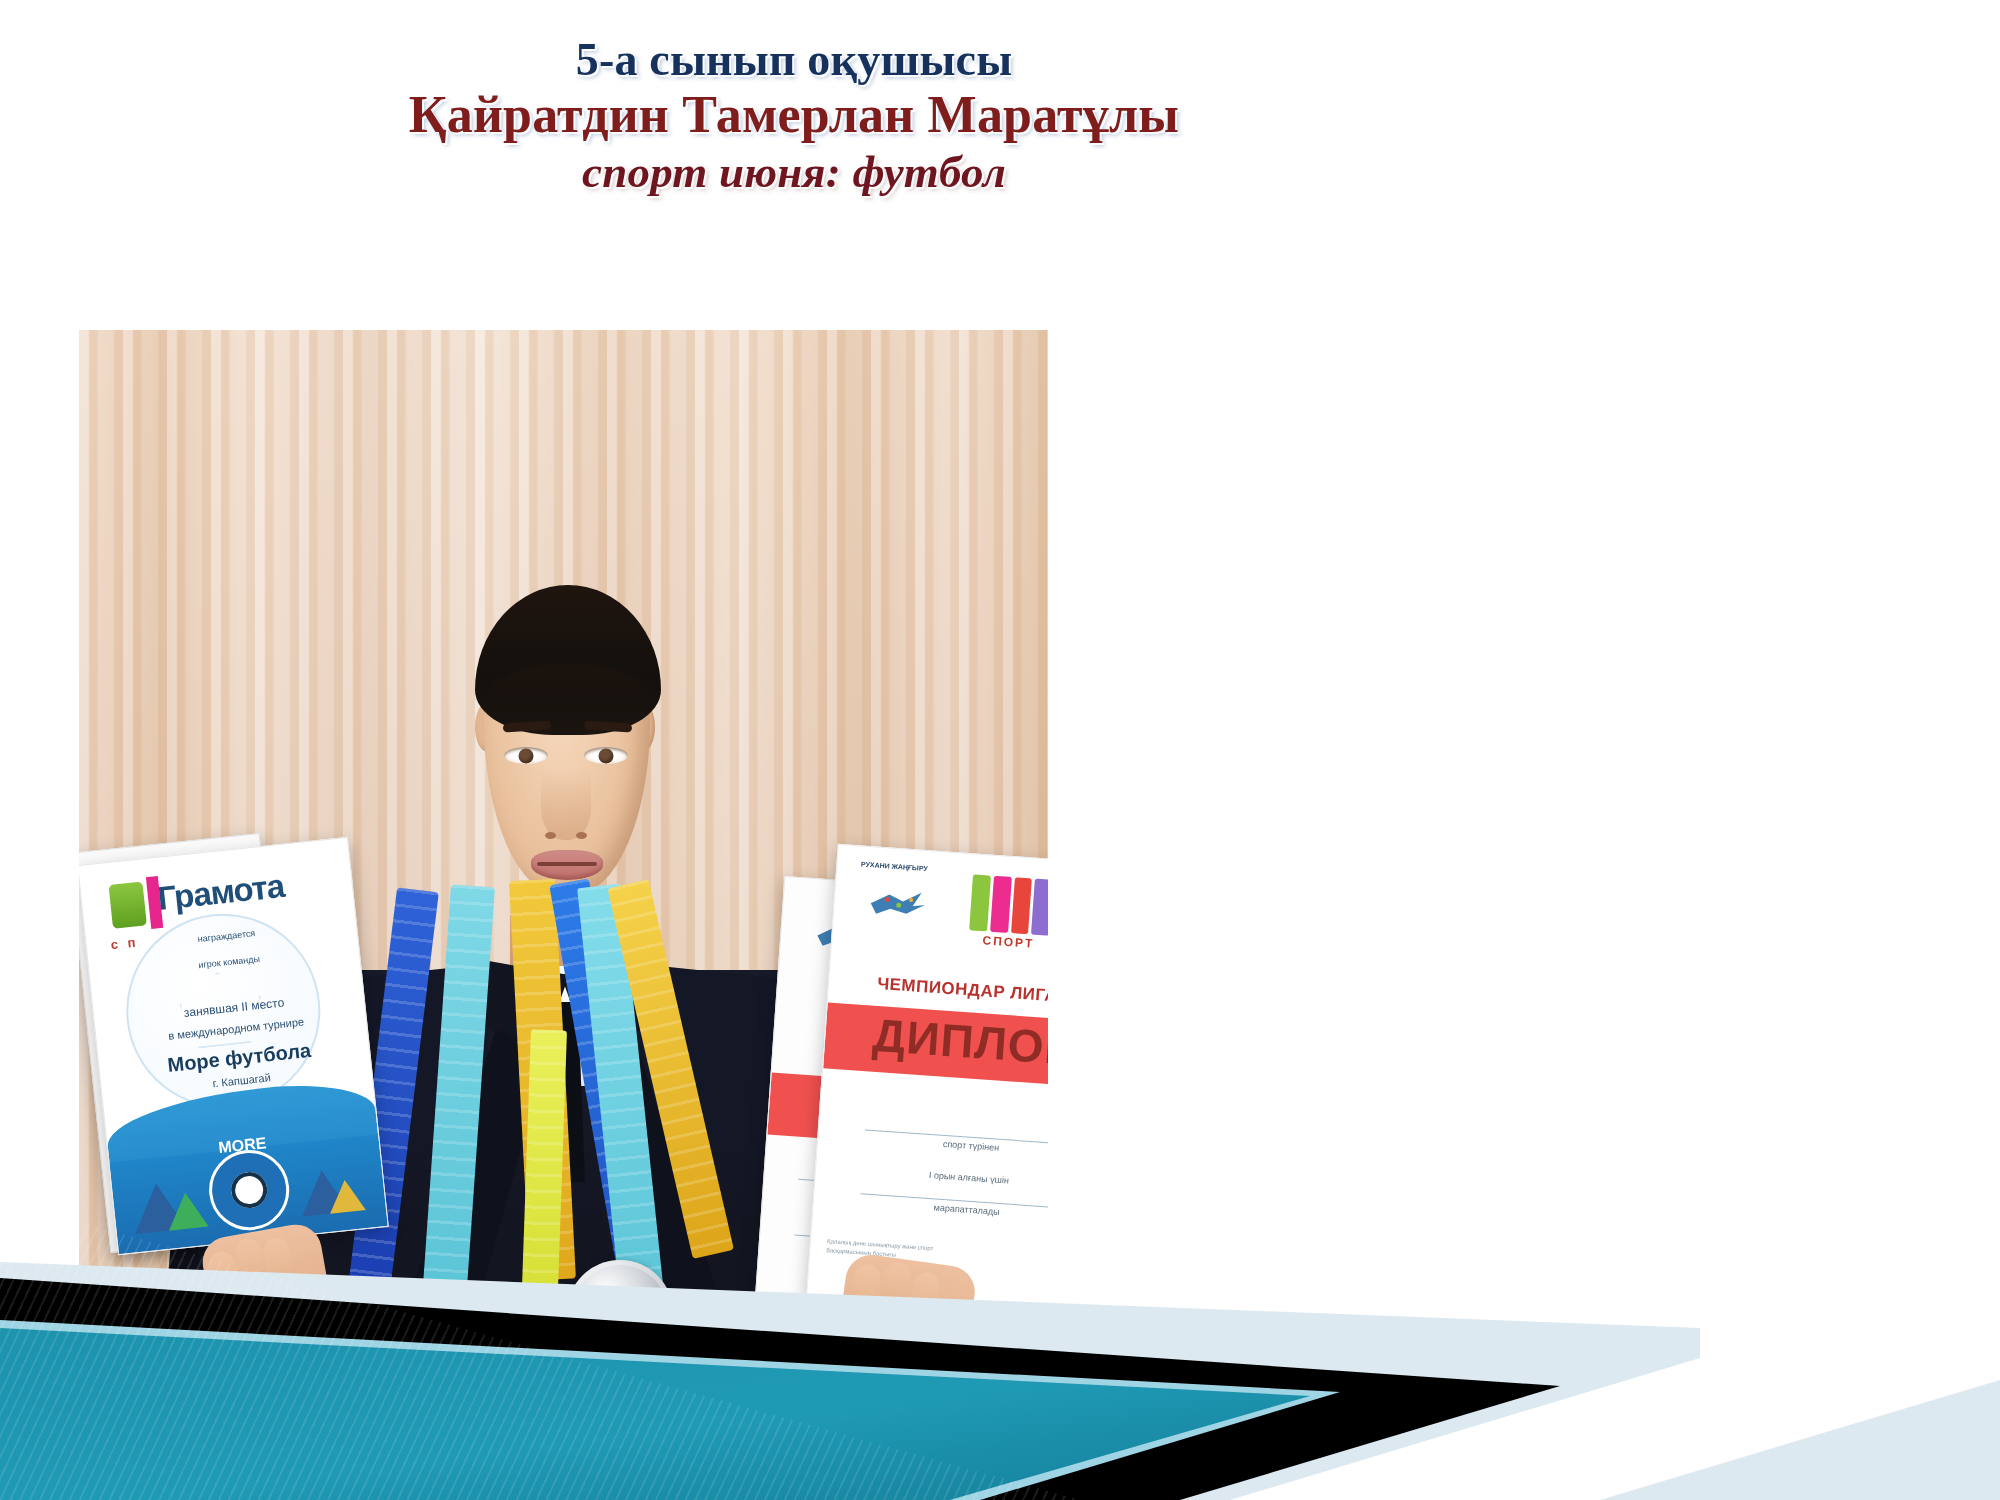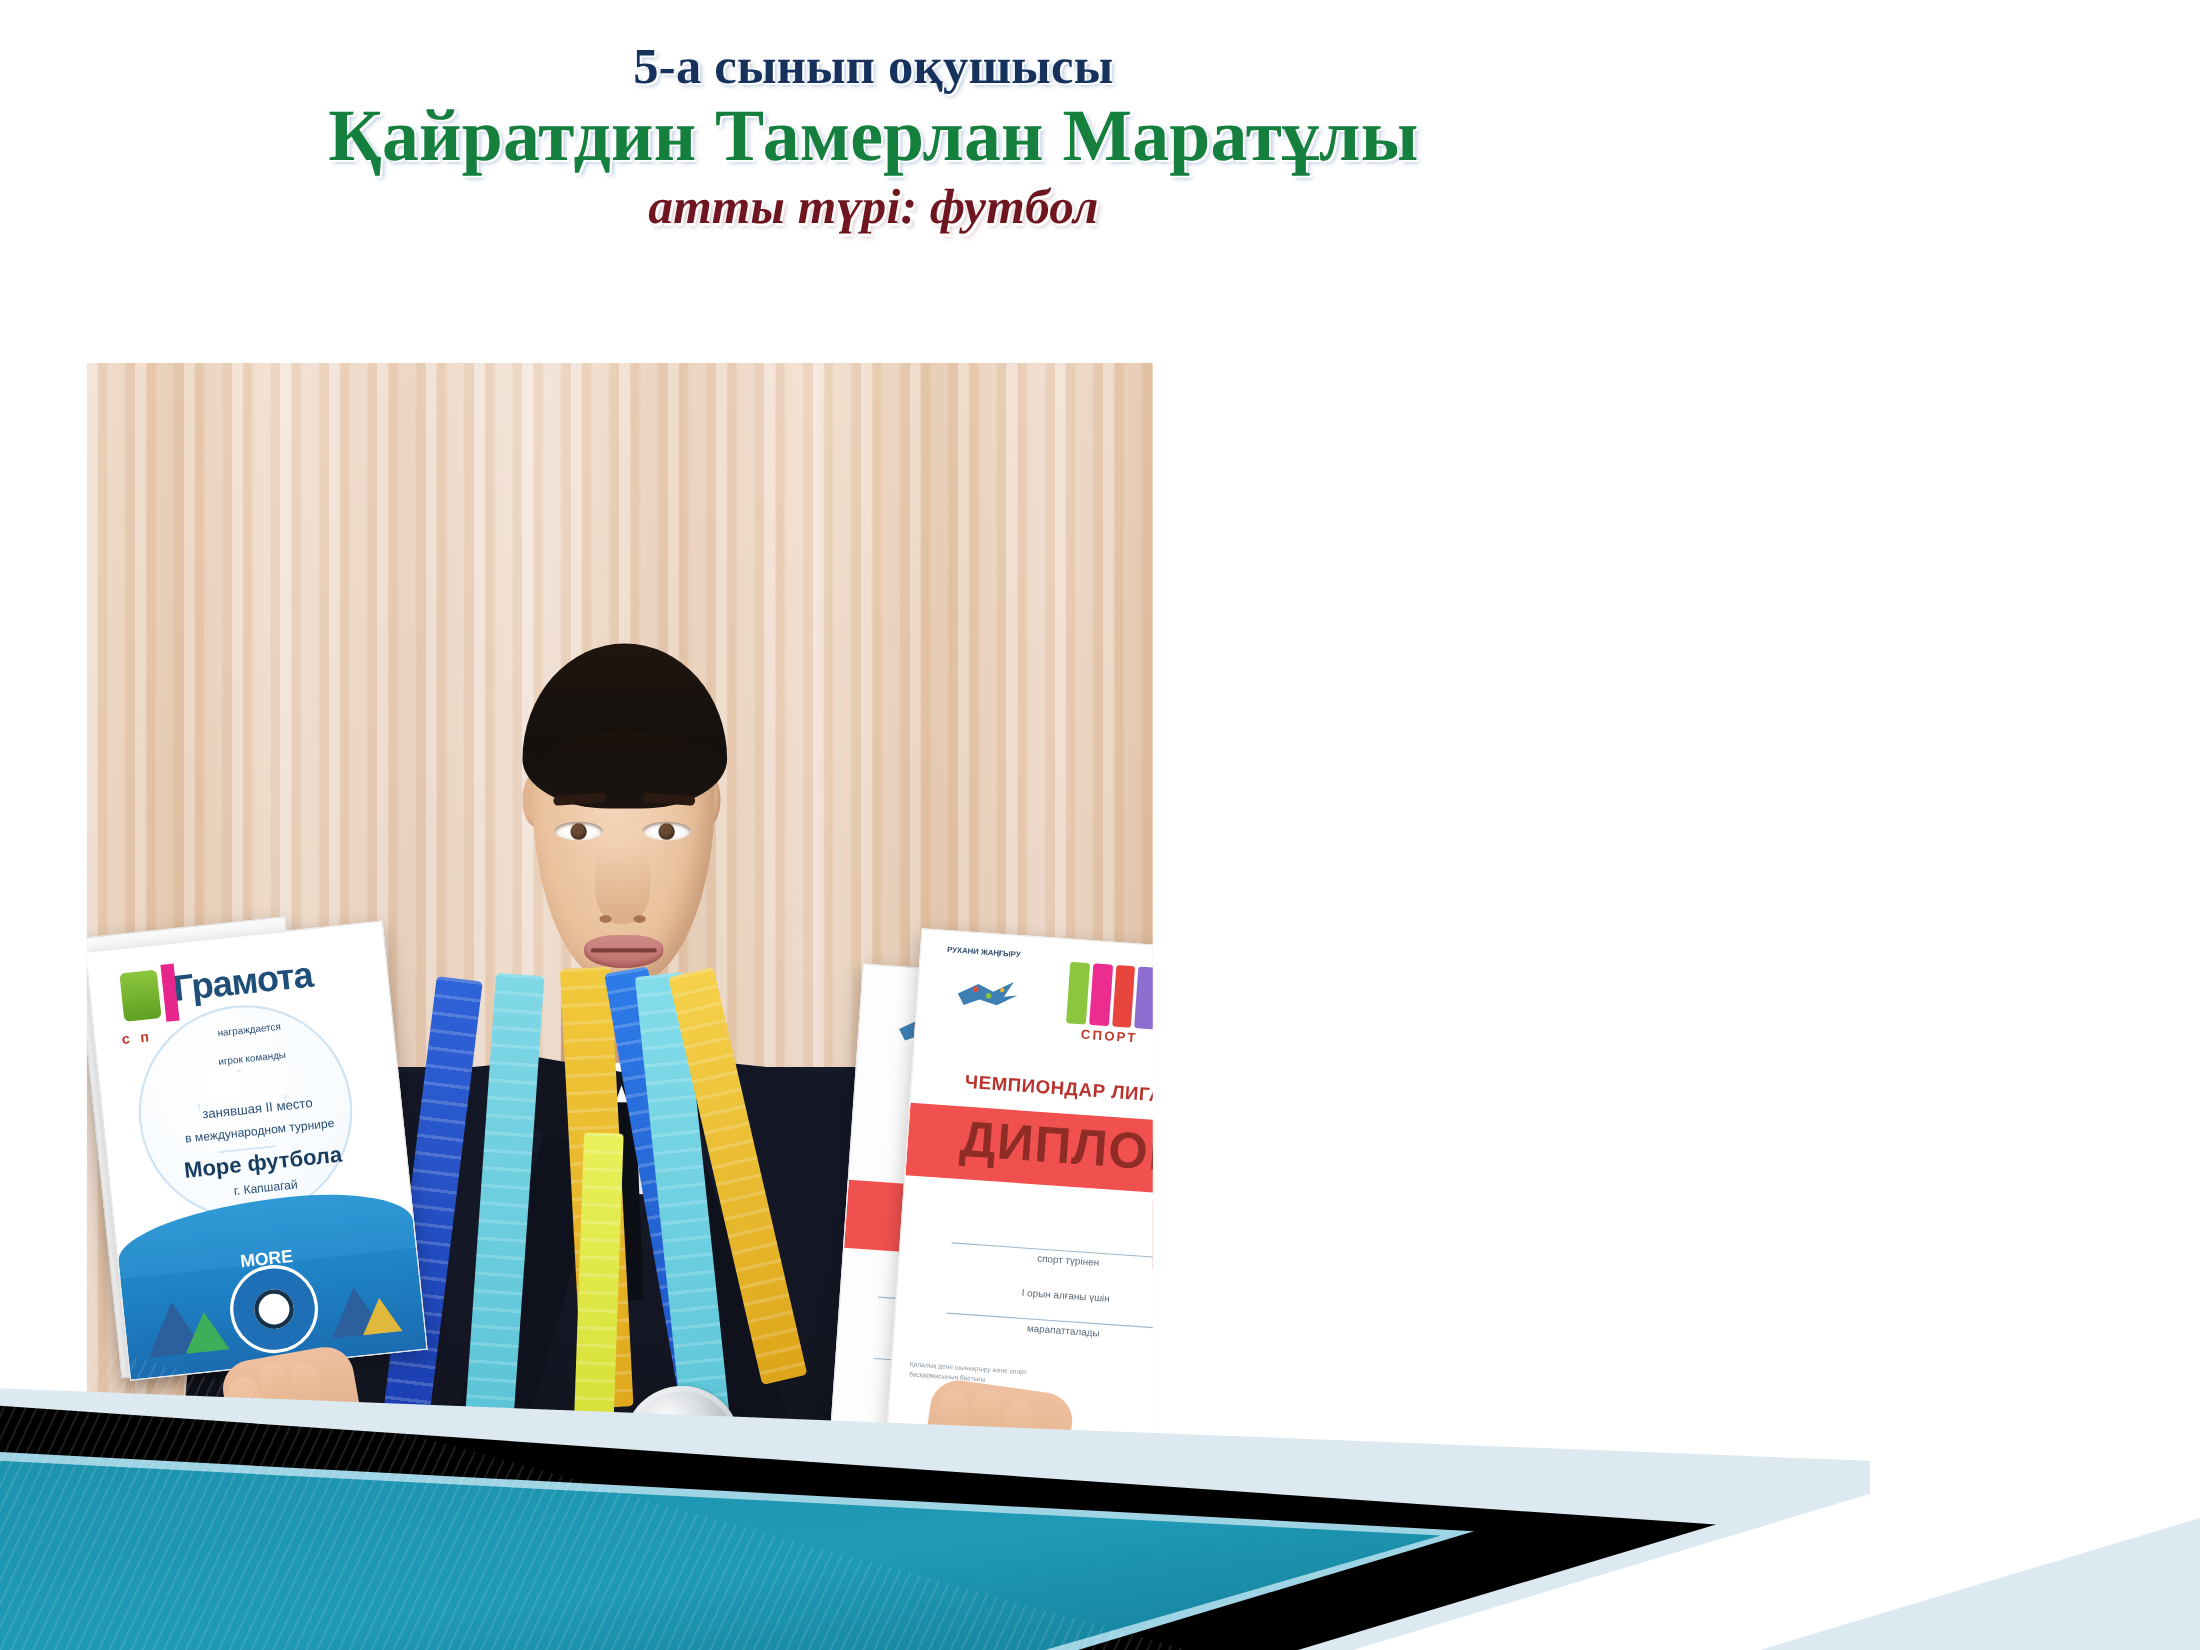--- a/index.html
+++ b/index.html
@@ -24,21 +24,21 @@
     font-weight:bold;
     letter-spacing:.2px;
     margin:0;
     white-space:nowrap;
   }
   .title-l1{
     font-size:46px;color:#16315c;
     text-shadow:2px 2px 0 rgba(255,255,255,.95), 3px 3px 4px rgba(120,150,190,.55);
   }
   .title-l2{
-    font-size:67px;color:#15803d;margin-top:4px;
+    font-size:52px;color:#7f1d1d;margin-top:4px;
     text-shadow:2px 2px 0 rgba(255,255,255,.95), 3px 3px 4px rgba(120,150,190,.55);
   }
   .title-l3{
     font-size:45px;color:#6e1520;font-style:italic;margin-top:6px;
     text-shadow:2px 2px 0 rgba(255,255,255,.95), 3px 3px 4px rgba(170,140,140,.5);
   }
 
   
   .photo{
     position:absolute;left:79px;top:330px;width:969px;height:1078px;
@@ -327,21 +327,21 @@
   }
 </style>
 </head>
 <body>
 
 <div class="slide">
 
   <div class="title-block">
     <div class="title-line title-l1">5-а сынып оқушысы</div>
     <div class="title-line title-l2">Қайратдин Тамерлан Маратұлы</div>
-    <div class="title-line title-l3">атты түрі: футбол</div>
+    <div class="title-line title-l3">спорт июня: футбол</div>
   </div>
 
   <div class="photo">
     <div class="curtain"></div>
 
     <div class="figure">
 
       <div class="arm-l"></div>
       <div class="arm-r"></div>
       <div class="suit"></div>

